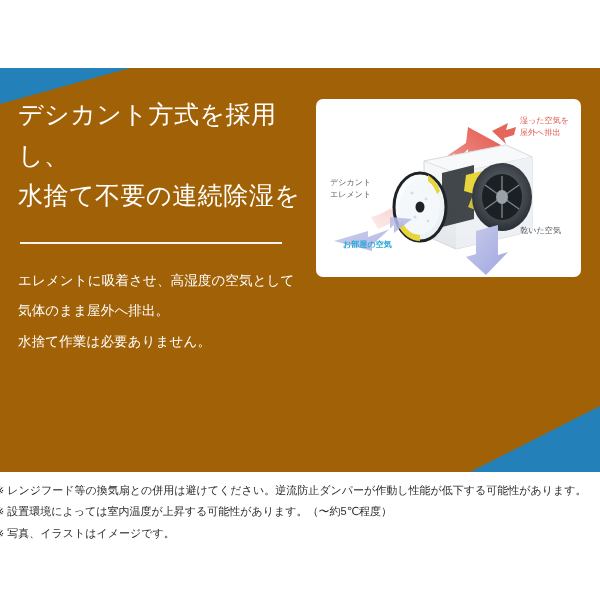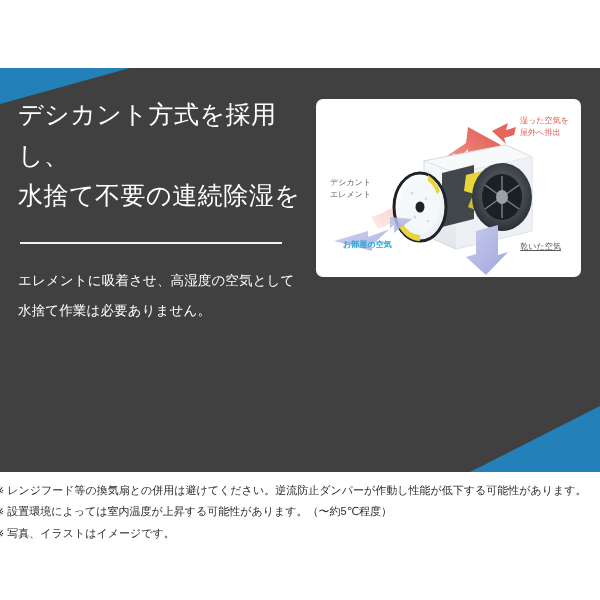--- a/index.html
+++ b/index.html
@@ -6,21 +6,21 @@
   body{
     width:600px;height:600px;overflow:hidden;
     background:#ffffff;
     font-family:"Liberation Sans","DejaVu Sans",sans-serif;
   }
   .page{position:relative;width:600px;height:600px;background:#fff;}
 
   
   .banner{
     position:absolute;left:0;top:68px;width:600px;height:404px;
-    background:#404040;overflow:hidden;
+    background:#a16207;overflow:hidden;
   }
   
   .wedge-tl{
     position:absolute;left:0;top:0;width:130px;height:36px;
     background:#2380B8;
     clip-path:polygon(0 0,100% 0,0 100%);
   }
   .wedge-br{
     position:absolute;right:0;bottom:0;width:130px;height:66px;
     background:#2380B8;
@@ -53,21 +53,21 @@
     background:#ffffff;overflow:hidden;border-radius:7px;
   }
   .illus{position:absolute;inset:0;}
   .ill-label{
     position:absolute;font-size:8px;line-height:1.45;
     letter-spacing:.01em;white-space:nowrap;
   }
   .lbl-exhaust{right:12px;top:16px;color:#E2564A;text-align:left;}
   .lbl-element{left:14px;top:78px;color:#555a5e;}
   .lbl-room{left:27px;top:140px;color:#29A8D8;font-weight:bold;}
-  .lbl-dry{right:20px;top:142px;color:#555a5e;text-decoration:underline;}
+  .lbl-dry{right:20px;top:126px;color:#555a5e;}
 
   
   .notes{
     position:absolute;left:0;top:480px;width:600px;
     color:#2b2b2b;font-size:11px;line-height:1.95;
   }
   .note{display:block;white-space:nowrap;margin-left:-5px;}
 </style>
 </head>
 <body>
@@ -80,20 +80,21 @@
 
     <div class="textcol">
       <h1 class="headline">
         <span class="ln">デシカント方式を採用</span>
         <span class="ln">し、</span>
         <span class="ln">水捨て不要の連続除湿を</span>
       </h1>
       <hr class="rule">
       <p class="body-copy">
         <span class="ln">エレメントに吸着させ、高湿度の空気として</span>
+        <span class="ln">気体のまま屋外へ排出。</span>
         <span class="ln">水捨て作業は必要ありません。</span>
       </p>
     </div>
 
     <div class="card">
       <svg class="illus" viewBox="0 0 265 178">
         <defs>
           <linearGradient id="redflow" x1="0" y1="1" x2="1" y2="0">
             <stop offset="0%" stop-color="#F4B3AE" stop-opacity=".25"></stop>
             <stop offset="55%" stop-color="#EE8C85" stop-opacity=".85"></stop>

